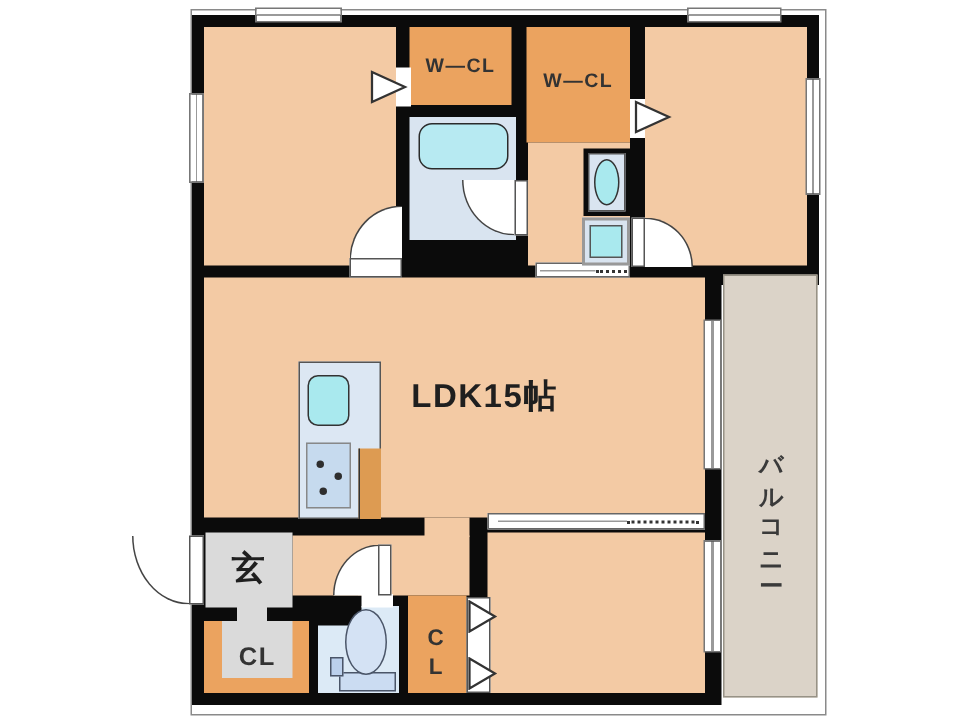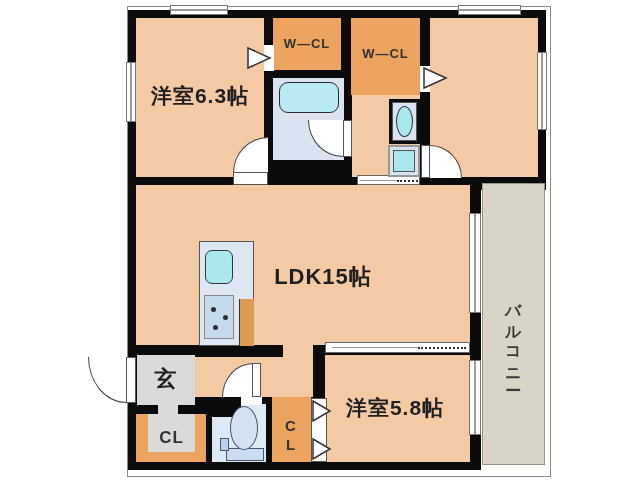--- a/index.html
+++ b/index.html
@@ -122,23 +122,21 @@
     <div class="dot" style="left:6px;top:11px;"></div>
     <div class="dot" style="left:18px;top:19px;"></div>
     <div class="dot" style="left:8px;top:29px;"></div>
   </div>
   <div class="abs" style="left:239px;top:299px;width:15px;height:47px;background:#DD9B52;border-left:1px solid #333;"></div>
 
   <div class="abs fix" style="left:226px;top:448px;width:38px;height:13px;background:#CBDCF2;border-color:#4a5568;"></div>
   <div class="abs fix" style="left:230px;top:406px;width:28px;height:44px;border-radius:50%;background:#D4E2F4;border:1.5px solid #4a5568;"></div>
   <div class="abs fix" style="left:220px;top:438px;width:9px;height:13px;background:#BBD0EC;border-color:#4a5568;"></div>
 
-  <div class="abs lbl" style="left:140px;top:82px;width:120px;height:28px;font-size:21px;">洋室6.3帖</div>
   <div class="abs lbl" style="left:273px;top:18px;width:68px;height:52px;font-size:13px;color:#333;">W—CL</div>
   <div class="abs lbl" style="left:351px;top:28px;width:69px;height:52px;font-size:13px;color:#333;">W—CL</div>
-  <div class="abs lbl" style="left:253px;top:263px;width:120px;height:28px;font-size:22px;padding-left:20px;">LDK15帖</div>
+  <div class="abs lbl" style="left:253px;top:250px;width:120px;height:28px;font-size:22px;padding-left:20px;">LDK15帖</div>
   <div class="abs lbl vtext" style="left:498px;top:283px;width:30px;height:110px;font-size:16px;letter-spacing:4px;color:#3a3a3a;">バルコニー</div>
   <div class="abs lbl" style="left:145px;top:366px;width:42px;height:26px;font-size:22px;">玄</div>
   <div class="abs lbl" style="left:148px;top:428px;width:47px;height:20px;font-size:17px;color:#333;">CL</div>
   <div class="abs lbl" style="left:281px;top:413px;width:20px;height:44px;font-size:15px;color:#333;word-break:break-all;line-height:1.3;">CL</div>
-  <div class="abs lbl" style="left:330px;top:395px;width:130px;height:26px;font-size:21px;">洋室5.8帖</div>
 
 </div>
 
 </body></html>

